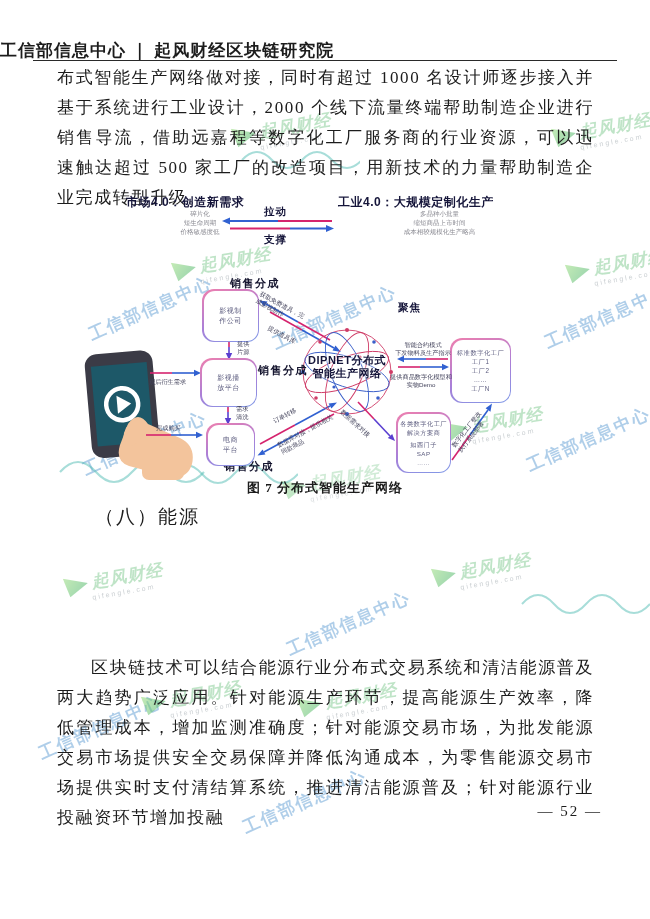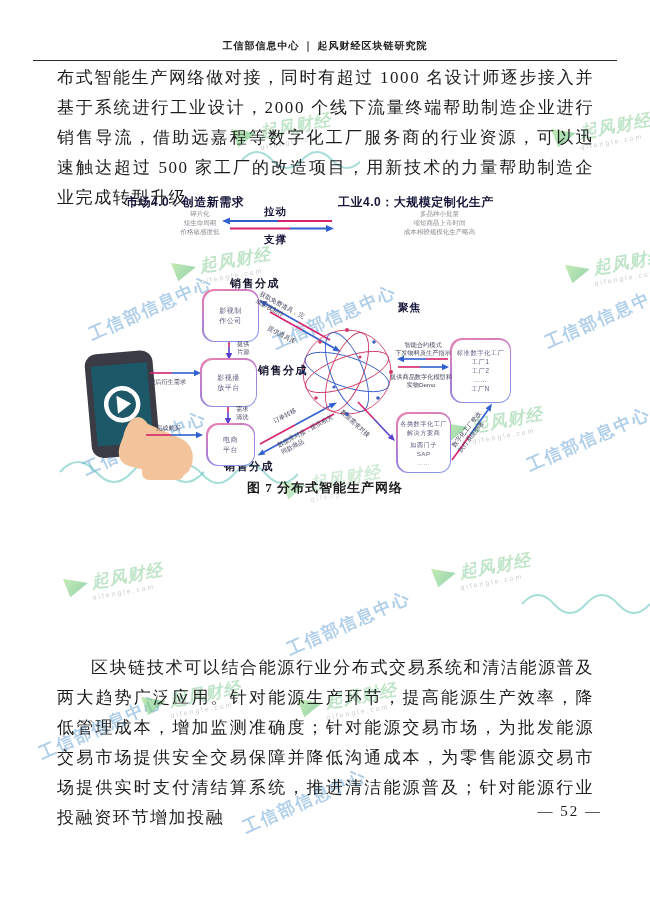--- a/index.html
+++ b/index.html
@@ -11,22 +11,22 @@
         letter-spacing:2px;color:rgba(110,165,215,.55);white-space:nowrap;transform:rotate(-24deg);}
   .wm-g{transform:rotate(-10deg);opacity:.55;width:110px;}
   .wm-g .tri{display:inline-block;vertical-align:middle;width:24px;height:22px;
         background:linear-gradient(135deg,#9ade7c,#3fae6a);clip-path:polygon(0 12%,100% 50%,18% 100%);}
   .wm-g .gtxt{font-style:italic;font-weight:700;font-size:17px;color:rgba(100,190,120,.75);
         font-family:"Liberation Serif",serif;vertical-align:middle;letter-spacing:1px;}
   .wm-g .gdom{display:block;font-size:7px;color:rgba(150,160,165,.9);letter-spacing:2px;margin-left:26px;
         font-family:"Liberation Sans",sans-serif;}
   .wm-s{opacity:.5;}
   
-  .hdr{position:absolute;left:0;top:39px;width:100%;text-align:center;font-weight:700;
-       font-size:10px;letter-spacing:1px;z-index:1;}
+  .hdr{position:absolute;left:0;top:39px;width:100%;font-weight:700;
+       font-size:17px;letter-spacing:1px;z-index:1;}
   .hrule{position:absolute;left:33px;top:60px;width:584px;border-top:1.6px solid #2a2a2a;z-index:1;}
   .para{position:absolute;left:57px;width:537px;font-size:17px;line-height:30px;letter-spacing:1.6px;
         text-align:justify;z-index:1;}
   .p1{top:63px;}
   .p2{top:533px;text-indent:2em;}
   .p3{top:653px;text-indent:2em;}
   .sect{position:absolute;left:95px;top:504px;font-size:19px;letter-spacing:2px;font-weight:500;z-index:1;}
   .caption{position:absolute;left:0;top:479px;width:100%;text-align:center;font-weight:700;
         font-size:13px;letter-spacing:1px;z-index:1;}
   .pageno{position:absolute;right:48px;top:803px;font-size:15px;letter-spacing:2px;z-index:1;}
@@ -263,35 +263,40 @@
     <div class="abs gbox" style="left:396px;top:220px;width:52px;height:58px">
       <div class="gbox-in" style="font-size:6.2px;line-height:9px">
         <div>各类数字化工厂</div>
         <div>解决方案商</div>
         <div style="margin-top:3px">如西门子</div>
         <div>SAP</div>
         <div>……</div>
       </div>
     </div>
 
+    <div class="abs dipnet" style="left:298px;top:162px;width:98px">
+      <div>DIPNET分布式</div>
+      <div>智能生产网络</div>
+    </div>
 
     <div class="abs lbl" style="left:149px;top:186px;white-space:nowrap">观后衍生需求</div>
     <div class="abs lbl" style="left:156px;top:232px;white-space:nowrap">完成购买</div>
     <div class="abs lbl" style="left:237px;top:148px;width:14px">提供片源</div>
     <div class="abs lbl" style="left:236px;top:213px;width:14px">需求清洗</div>
     <div class="abs lbl" style="left:262px;top:98px;width:54px;transform:rotate(28deg);transform-origin:left top">获取免费道具，完成影视制作</div>
     <div class="abs lbl" style="left:270px;top:132px;white-space:nowrap;transform:rotate(28deg);transform-origin:left top">提供道具库</div>
     <div class="abs lbl" style="left:272px;top:226px;white-space:nowrap;transform:rotate(-28deg);transform-origin:left top">订单转移</div>
     <div class="abs lbl" style="left:276px;top:250px;width:64px;transform:rotate(-28deg);transform-origin:left top">数据库对接，提供相关同款商品</div>
     <div class="abs lbl" style="left:388px;top:149px;width:70px;text-align:center">
       <div>智能合约模式</div>
       <div>下发物料及生产指示</div>
     </div>
     <div class="abs lbl" style="left:390px;top:181px;width:62px;text-align:center">提供商品数字化模型和实物Demo</div>
     <div class="abs lbl" style="left:344px;top:216px;white-space:nowrap;transform:rotate(42deg);transform-origin:left top">数据需求对接</div>
     <div class="abs lbl" style="left:450px;top:252px;width:46px;transform:rotate(-52deg);transform-origin:left top">数字化工厂整改 执行系统部署</div>
   </div>
 
   <div class="caption">图 7 分布式智能生产网络</div>
+  <div class="sect">（八）能源</div>
   <div class="para p3">区块链技术可以结合能源行业分布式交易系统和清洁能源普及两大趋势广泛应用。针对能源生产环节，提高能源生产效率，降低管理成本，增加监测准确度；针对能源交易市场，为批发能源交易市场提供安全交易保障并降低沟通成本，为零售能源交易市场提供实时支付清结算系统，推进清洁能源普及；针对能源行业投融资环节增加投融</div>
 
   <div class="pageno">— 52 —</div>
 </div>
 
 </body></html>

